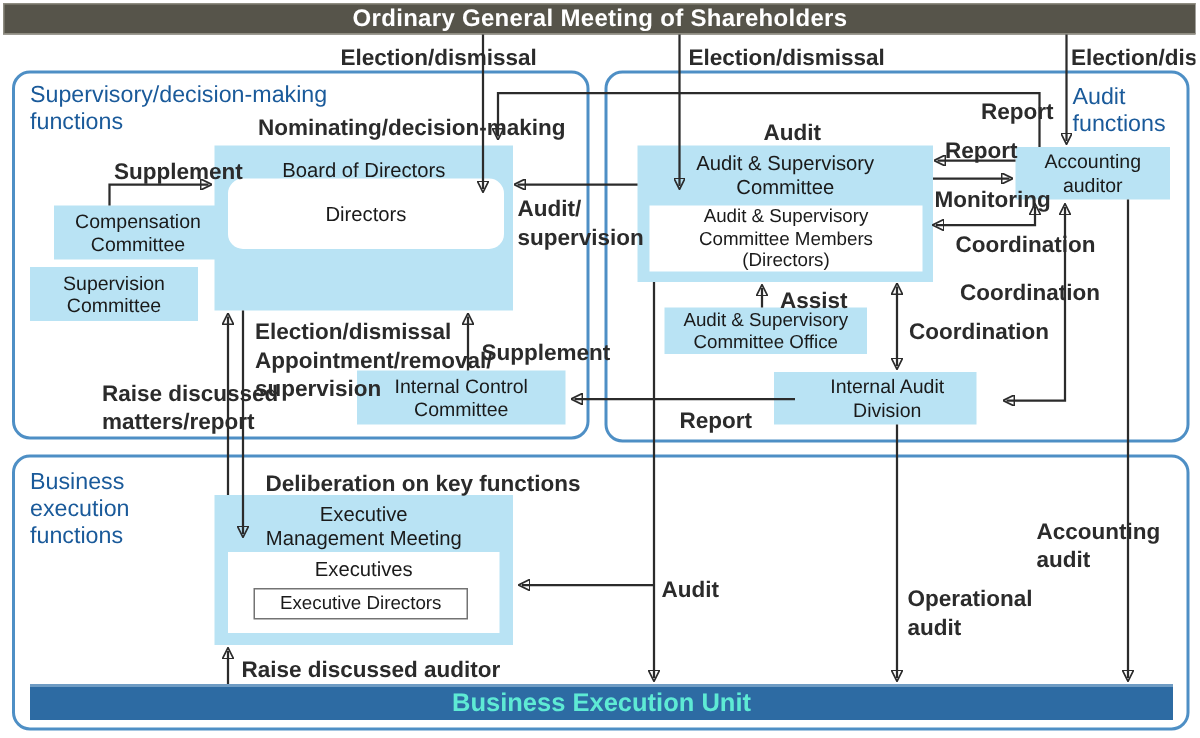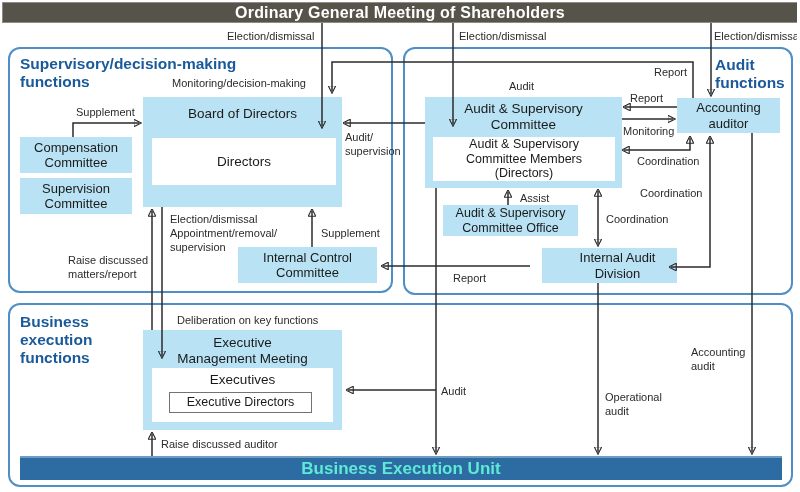--- a/index.html
+++ b/index.html
@@ -9,34 +9,35 @@
   }
   .abs{position:absolute;box-sizing:border-box;}
   .topbar{
     left:2px;top:2px;width:796px;height:21px;background:#56544a;
     display:flex;align-items:center;justify-content:center;
     color:#fff;font-weight:bold;font-size:16px;letter-spacing:.2px;
     border:1px solid #8f8d82;
   }
   .sec{border:2px solid #4e8fc5;border-radius:12px;background:transparent;}
   .sec-title{
-    position:absolute;font-weight:bold;font-size:15.5px;line-height:1.15;
+    position:absolute;font-weight:normal;font-size:15.5px;line-height:1.15;
     color:#1a5a9a;white-space:pre-line;
   }
   .node{
     background:#b9e3f4;text-align:center;font-size:13.5px;line-height:1.18;
     display:flex;align-items:center;justify-content:center;white-space:pre-line;
   }
   .node.top{align-items:flex-start;}
   .whitebox{background:#ffffff;}
   .edbox{background:#fff;border:1px solid #737373;font-size:12.5px;}
   .small{font-size:12.5px;line-height:1.16;}
   .lbl{
-    position:absolute;font-size:11px;line-height:1.25;color:#2b2b2b;
+    position:absolute;font-size:15px;line-height:1.25;color:#2b2b2b;
     white-space:pre-line;
+    font-weight:bold;
   }
   .beubar{
     background:#2d6ba3;border-top:2px solid #6f9cc4;
     display:flex;align-items:center;justify-content:center;
     color:#5eead4;font-weight:bold;font-size:17px;
   }
   svg.wires{position:absolute;left:0;top:0;pointer-events:none;}
   svg.wires path{fill:none;stroke:#2b2b2b;stroke-width:1.5;}
 </style>
 </head>
@@ -53,37 +54,37 @@
   <div class="abs sec" style="left:8px;top:303px;width:785px;height:184px;"></div>
 
   <div class="sec-title" style="left:20px;top:55px;">Supervisory/decision-making
 functions</div>
   <div class="sec-title" style="left:715px;top:56px;">Audit
 functions</div>
   <div class="sec-title" style="left:20px;top:313px;">Business
 execution
 functions</div>
 
-  <div class="abs node" style="left:20px;top:137px;width:112px;height:36px;font-size:13px;">Compensation
+  <div class="abs node" style="left:36px;top:137px;width:112px;height:36px;font-size:13px;">Compensation
 Committee</div>
   <div class="abs node" style="left:20px;top:178px;width:112px;height:36px;font-size:13px;">Supervision
 Committee</div>
   <div class="abs node top" style="left:143px;top:97px;width:199px;height:110px;padding-top:9px;">Board of Directors</div>
-  <div class="abs node whitebox" style="left:152px;top:138px;width:184px;height:47px;">Directors</div>
+  <div class="abs node whitebox" style="left:152px;top:119px;width:184px;height:47px;border-radius:10px;">Directors</div>
   <div class="abs node" style="left:238px;top:247px;width:139px;height:36px;font-size:13px;">Internal Control
 Committee</div>
 
   <div class="abs node top" style="left:425px;top:97px;width:197px;height:91px;padding-top:4px;">Audit &amp; Supervisory
 Committee</div>
   <div class="abs node whitebox small" style="left:433px;top:137px;width:182px;height:44px;">Audit &amp; Supervisory
 Committee Members
 (Directors)</div>
   <div class="abs node small" style="left:443px;top:205px;width:135px;height:31px;">Audit &amp; Supervisory
 Committee Office</div>
-  <div class="abs node" style="left:542px;top:248px;width:135px;height:35px;font-size:13px;padding-left:16px;">Internal Audit
+  <div class="abs node" style="left:516px;top:248px;width:135px;height:35px;font-size:13px;padding-left:16px;">Internal Audit
 Division</div>
   <div class="abs node" style="left:677px;top:98px;width:103px;height:35px;font-size:13px;">Accounting
 auditor</div>
 
   <div class="abs node top" style="left:143px;top:330px;width:199px;height:100px;padding-top:5px;">Executive
 Management Meeting</div>
   <div class="abs node whitebox top" style="left:152px;top:368px;width:181px;height:54px;padding-top:4px;">Executives</div>
   <div class="abs node edbox" style="left:169px;top:392px;width:143px;height:21px;">Executive Directors</div>
   <div class="abs beubar" style="left:20px;top:456px;width:762px;height:24px;">
     <span>Business Execution Unit</span>
@@ -114,21 +115,21 @@
     <path d="M598 191 V244" marker-start="url(#ah)" marker-end="url(#ah)"></path>
     <path d="M508 205 V192" marker-end="url(#ah)"></path>
     <path d="M530 266 H383" marker-end="url(#ah)"></path>
     <path d="M598 283 V452" marker-end="url(#ah)"></path>
     <path d="M752 133 V452" marker-end="url(#ah)"></path>
   </svg>
 
   <div class="lbl" style="left:227px;top:30px;">Election/dismissal</div>
   <div class="lbl" style="left:459px;top:30px;">Election/dismissal</div>
   <div class="lbl" style="left:714px;top:30px;">Election/dismissal</div>
-  <div class="lbl" style="left:172px;top:77px;">Monitoring/decision-making</div>
+  <div class="lbl" style="left:172px;top:77px;">Nominating/decision-making</div>
   <div class="lbl" style="left:76px;top:106px;">Supplement</div>
   <div class="lbl" style="left:345px;top:131px;">Audit/
 supervision</div>
   <div class="lbl" style="left:170px;top:213px;">Election/dismissal
 Appointment/removal/
 supervision</div>
   <div class="lbl" style="left:321px;top:227px;">Supplement</div>
   <div class="lbl" style="left:68px;top:254px;">Raise discussed
 matters/report</div>
   <div class="lbl" style="left:509px;top:80px;">Audit</div>

